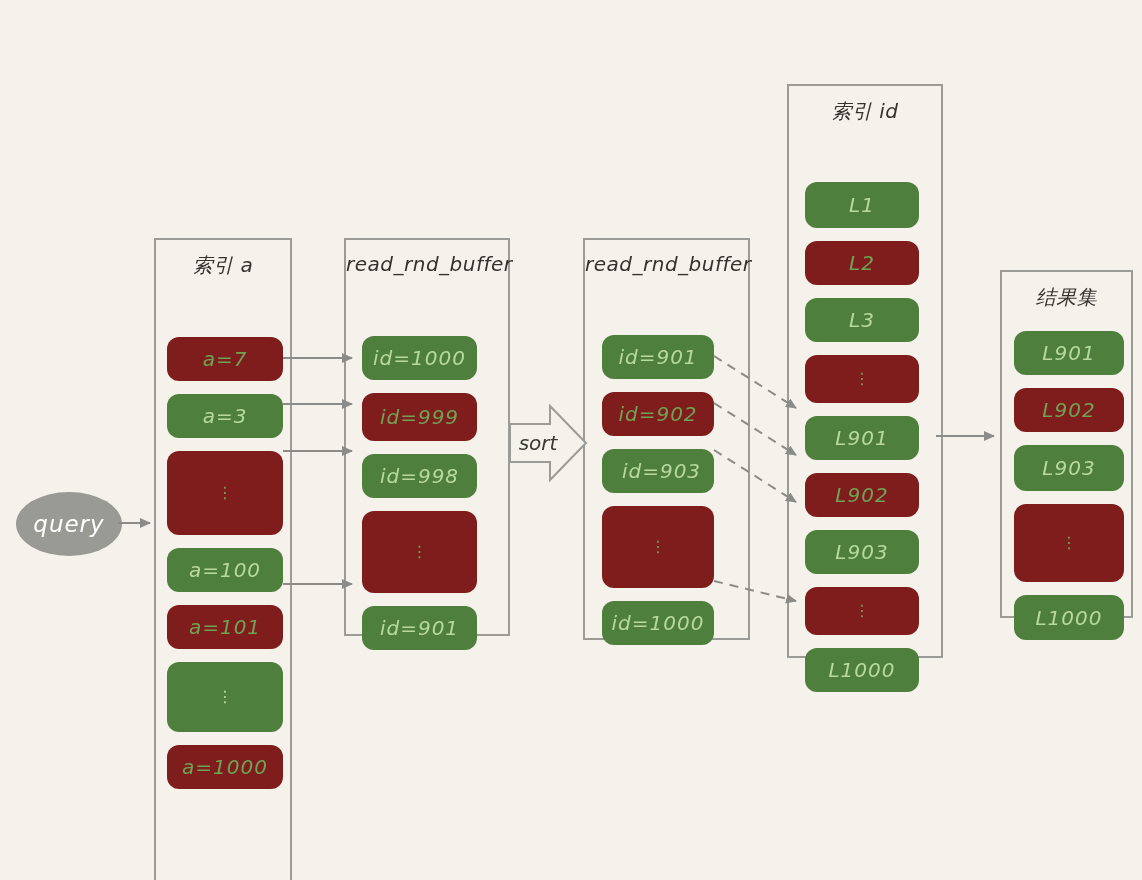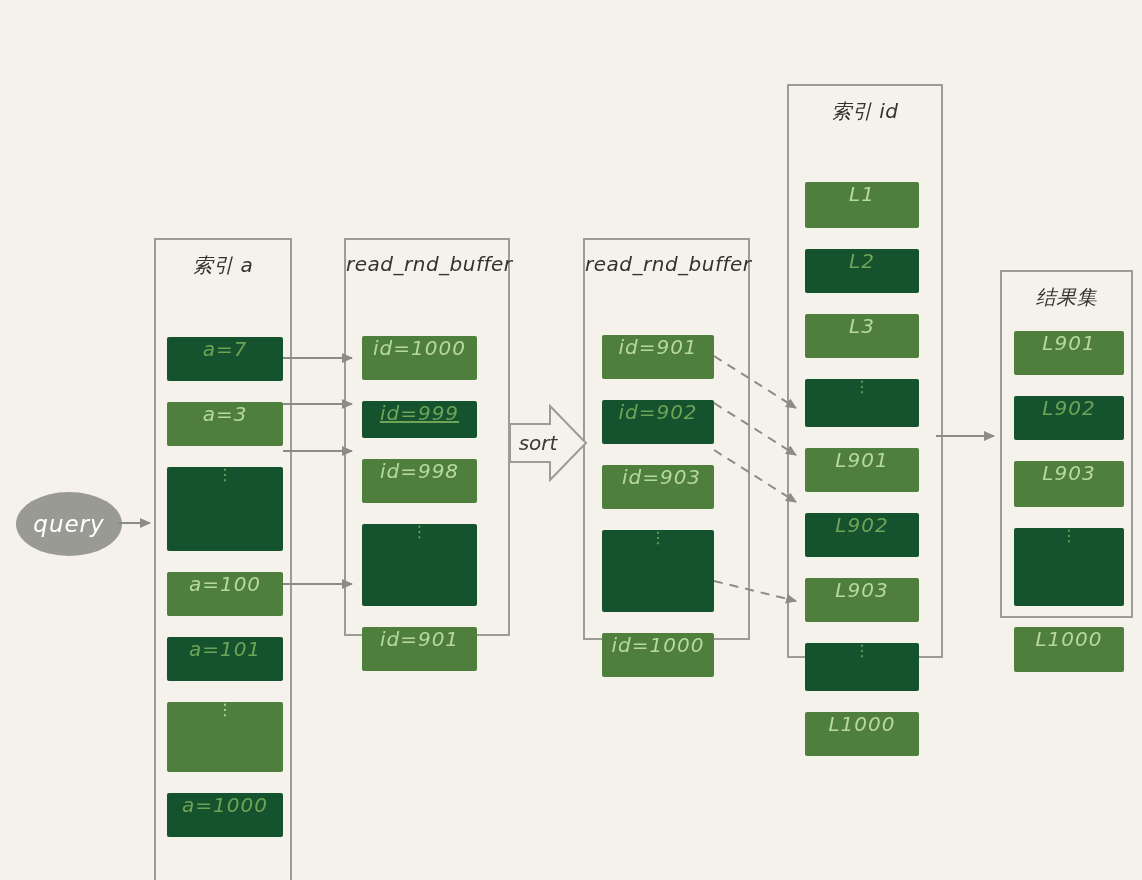--- a/index.html
+++ b/index.html
@@ -22,29 +22,29 @@
     text-align:center;
     padding-top:12px;
     font-size:20px;
     font-style:italic;
     color:#33322e;
     letter-spacing:0.5px;
     white-space:nowrap;
   }
   .items{position:absolute;}
   .item{
-    border-radius:2px;
-    margin-bottom:21px;
-    display:flex;justify-content:center;
+    border-radius:12px;
+    margin-bottom:13px;
+    display:flex;align-items:center;justify-content:center;
     font-size:20px;font-style:italic;
     box-sizing:border-box;
     letter-spacing:1px;
   }
   .item.dark{background:#4f7f3c;color:#b7d9a0;}
-  .item.light{background:#14532d;color:#6fa356;}
+  .item.light{background:#7f1d1d;color:#6fa356;}
   .item.dots{font-size:16px;font-style:normal;letter-spacing:0;line-height:1;}
 
   .query-ellipse{
     position:absolute;left:16px;top:492px;width:106px;height:64px;
     background:#9a9a94;border-radius:50%;
     display:flex;align-items:center;justify-content:center;
     color:#ffffff;font-size:23px;font-style:italic;letter-spacing:1px;
   }
 
   svg.overlay{position:absolute;left:0;top:0;pointer-events:none;}
@@ -88,21 +88,21 @@
         </div>
       </div>
   </div>
 
   <div class="panel" id="panel-1" style="left:344px;top:238px;width:166px;height:398px;">
     <span class="panel-title">read_rnd_buffer</span>
     <div class="items" style="left:16px;top:96px;width:115px;">
         <div class="item dark" style="height: 44px;">
           <span>id=1000</span>
         </div>
-        <div class="item light" style="height: 37px; text-decoration: underline;">
+        <div class="item light" style="height: 48px;">
           <span>id=999</span>
         </div>
         <div class="item dark" style="height: 44px;">
           <span>id=998</span>
         </div>
         <div class="item light dots" style="height: 82px;">
           <span>⋮</span>
         </div>
         <div class="item dark" style="height: 44px;">
           <span>id=901</span>

